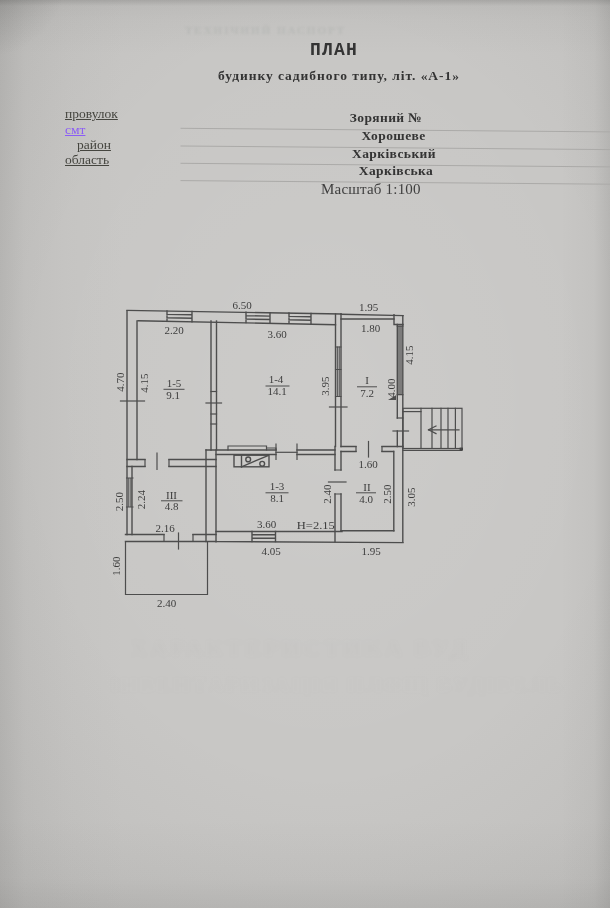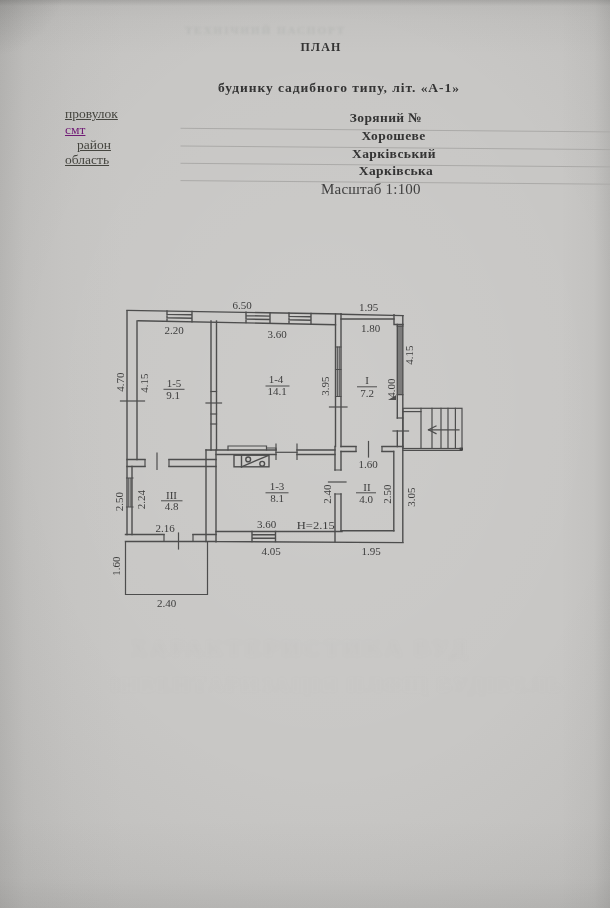--- a/index.html
+++ b/index.html
@@ -23,26 +23,26 @@
 <div id="paper"></div>
 <div class="ov" id="ovC"></div>
 <div class="ov" id="ovL"></div>
 <div class="ov" id="ovR"></div>
 <div class="ov" id="ovB"></div>
 <div class="ov" id="ovT"></div>
 <div class="ov" id="ovTL"></div>
 
 <div class="t" style="left:185px;top:24px;font-size:11px;color:rgba(110,120,112,0.12);filter:blur(1.3px);font-weight:bold;letter-spacing:2px;">ТЕХНІЧНИЙ ПАСПОРТ</div>
 
-<div class="t b cx" style="left:321px;top:40px;font-size:12px;letter-spacing:1.2px;">ПЛАН</div>
-
-<div class="t b cx" style="left:339px;top:68px;font-size:13.5px;letter-spacing:0.95px;margin-top:12px;">будинку садибного типу, літ. «А-1»</div>
+<div class="t b cx" style="left:334px;top:40px;font-size:18px;letter-spacing:1.2px;font-family:Liberation Mono, monospace;">ПЛАН</div>
+
+<div class="t b cx" style="left:339px;top:68px;font-size:13.5px;letter-spacing:0.95px;">будинку садибного типу, літ. «А-1»</div>
 
 <div class="t" style="left:65px;top:106px;font-size:13.5px;text-decoration:underline;color:#45453f;">провулок</div>
-<div class="t" style="left:65px;top:122px;font-size:13.5px;text-decoration:underline;color:#701a75;">смт</div>
+<div class="t" style="left:65px;top:122px;font-size:13.5px;text-decoration:underline;color:#8b5cf6;">смт</div>
 <div class="t" style="left:65px;top:137px;font-size:13.5px;text-decoration:underline;color:#45453f;margin-left:12px;">район</div>
 <div class="t" style="left:65px;top:151.5px;font-size:13.5px;text-decoration:underline;color:#45453f;">область</div>
 
 <div class="t b cx" style="left:386px;top:110px;font-size:13.5px;letter-spacing:0.4px;text-align:center;">Зоряний №</div>
 <div class="t b cx" style="left:393.5px;top:128px;font-size:13.5px;letter-spacing:0.4px;text-align:right;">Хорошеве</div>
 <div class="t b cx" style="left:394px;top:145.5px;font-size:13.5px;letter-spacing:0.4px;text-align:right;">Харківський</div>
 <div class="t b cx" style="left:396px;top:163px;font-size:13.5px;letter-spacing:0.4px;">Харківська</div>
 
 <div class="t" style="left:321px;top:180.5px;font-size:15px;color:#3f3f3f;letter-spacing:0.2px;">Масштаб 1:100</div>
 

